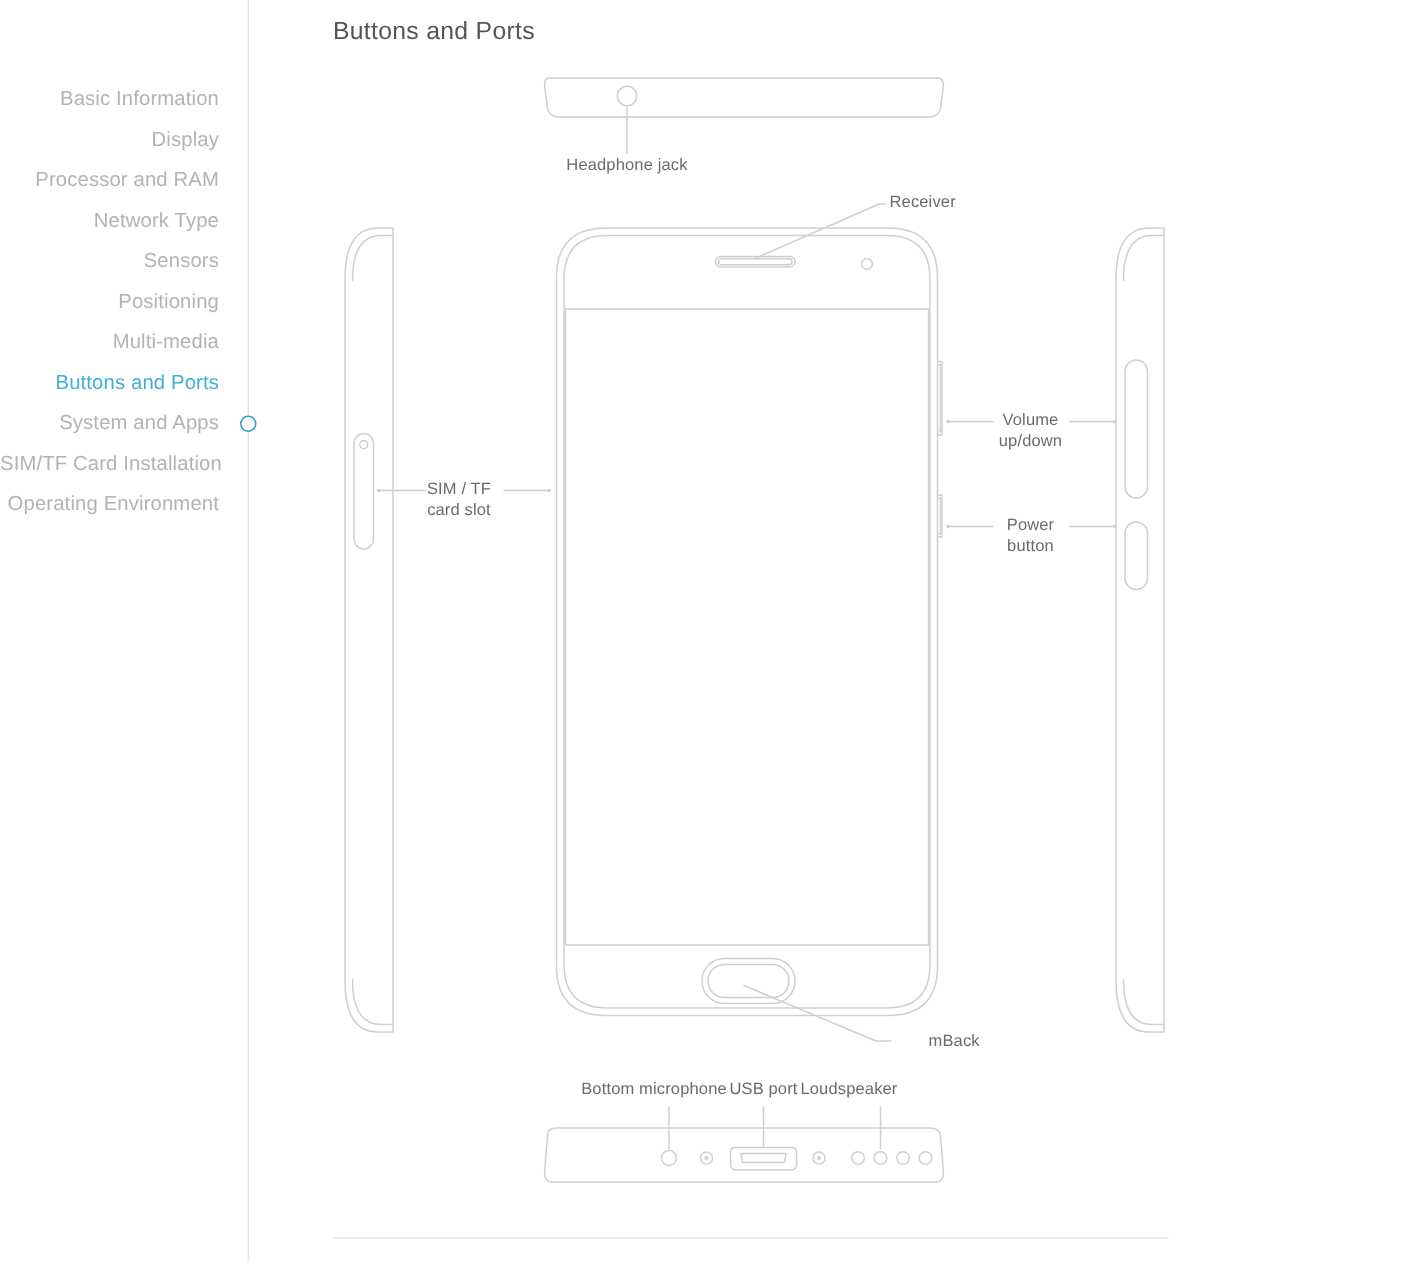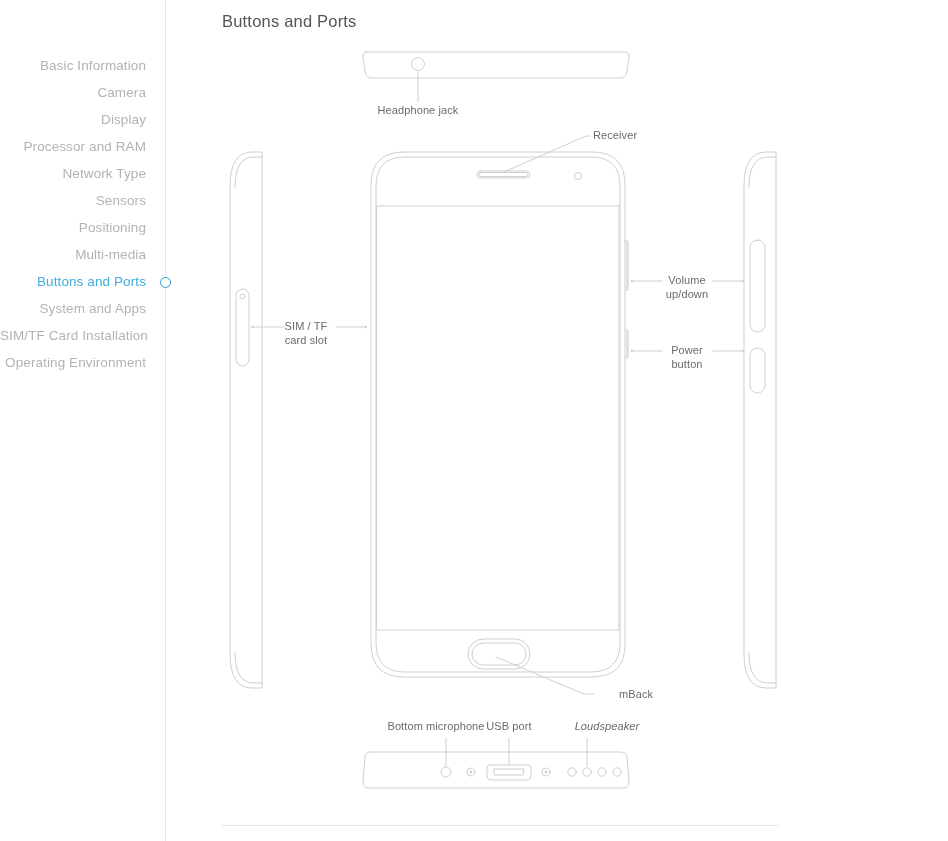--- a/index.html
+++ b/index.html
@@ -114,21 +114,20 @@
     background: #e6e6e6;
   }
 </style>
 </head>
 <body>
 
 <div id="sidebar">
   <div id="sidebar-divider"></div>
   <ul id="nav-list">
       <li class="nav-item">Basic Information</li>
-      <li class="nav-item">Camera</li>
       <li class="nav-item">Display</li>
       <li class="nav-item">Processor and RAM</li>
       <li class="nav-item">Network Type</li>
       <li class="nav-item">Sensors</li>
       <li class="nav-item">Positioning</li>
       <li class="nav-item">Multi-media</li>
       <li class="nav-item active">Buttons and Ports</li>
       <li class="nav-item">System and Apps</li>
       <li class="nav-item">SIM/TF Card Installation</li>
       <li class="nav-item">Operating Environment</li>
@@ -263,16 +262,16 @@
   <div class="lbl c" style="left:491px; top:274px; width:60px;">Volume</div>
   <div class="lbl c" style="left:491px; top:288px; width:60px;">up/down</div>
 
   <div class="lbl c" style="left:491px; top:344px; width:60px;">Power</div>
   <div class="lbl c" style="left:491px; top:358px; width:60px;">button</div>
 
   <div class="lbl l" style="left:431px; top:688px;padding-left:22px;">mBack</div>
 
   <div class="lbl c" style="left:215px; top:720px; width:110px;">Bottom microphone</div>
   <div class="lbl c" style="left:308px; top:720px; width:70px;">USB port</div>
-  <div class="lbl c" style="left:401px; top:720px; width:80px;font-style:italic;">Loudspeaker</div>
+  <div class="lbl c" style="left:360px; top:720px; width:80px;">Loudspeaker</div>
 
   <div id="bottom-divider"></div>
 </div>
 
 </body></html>

